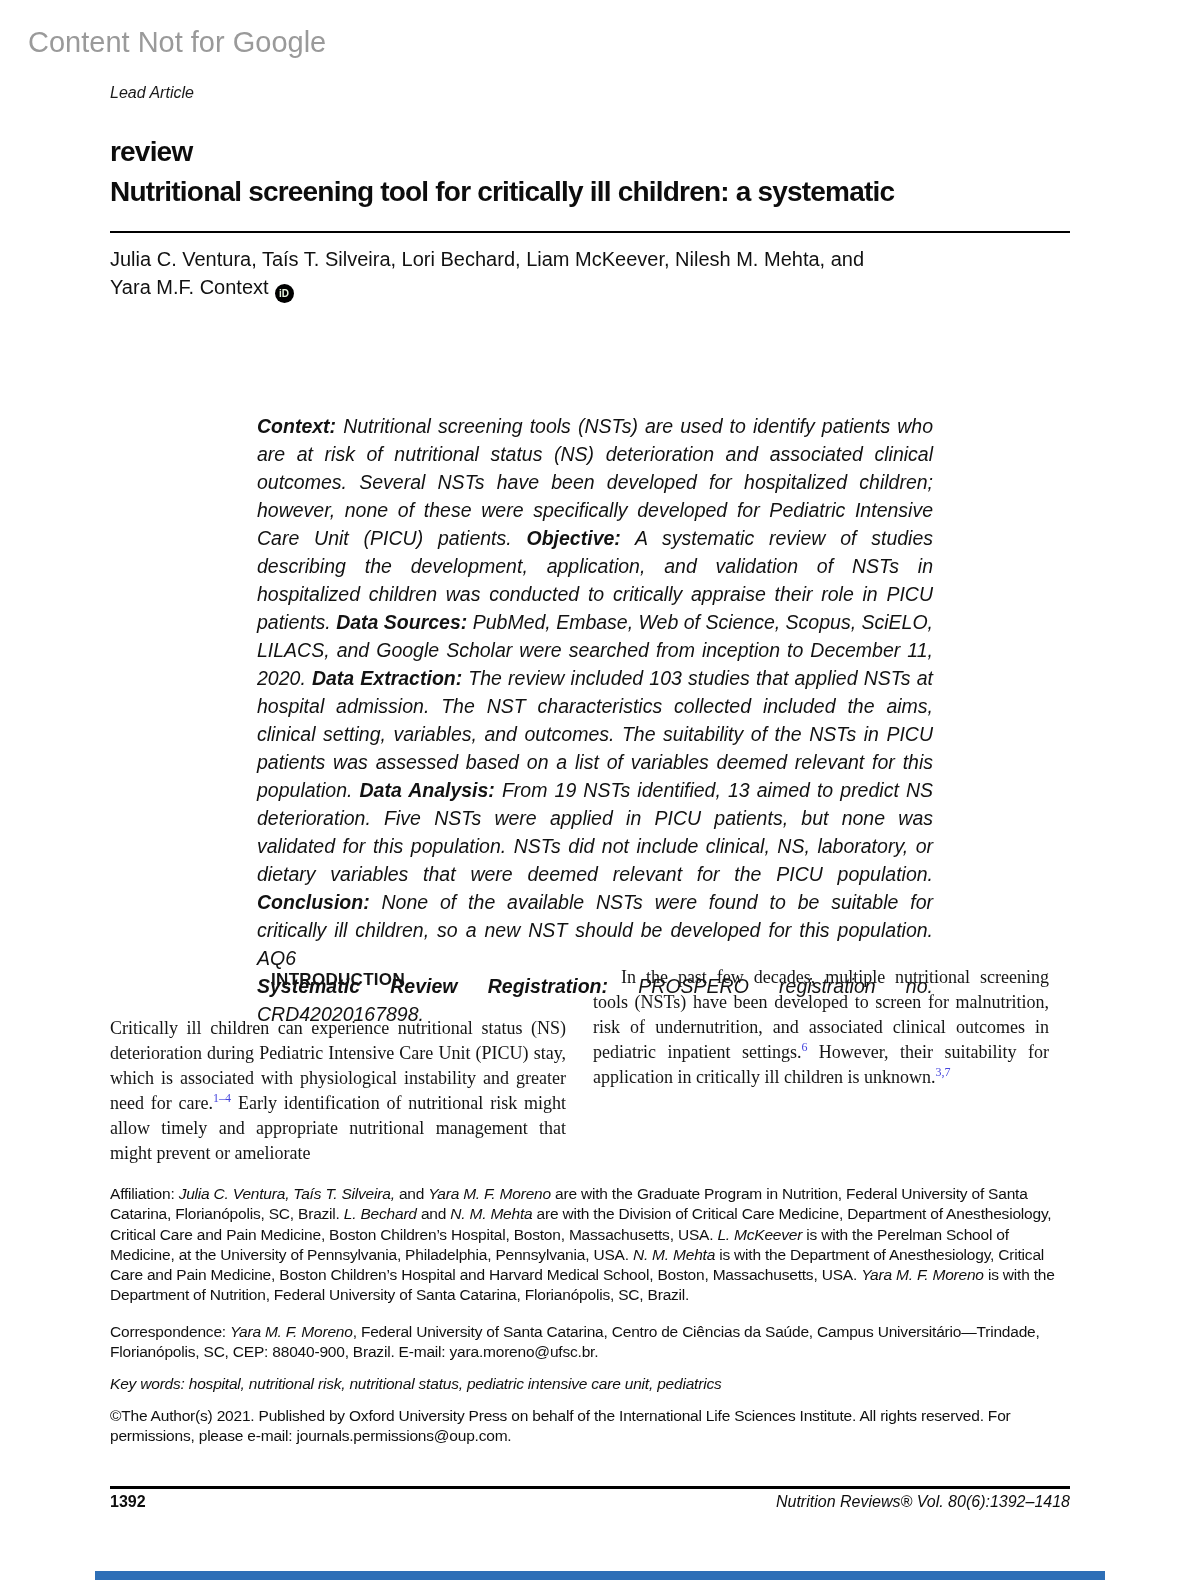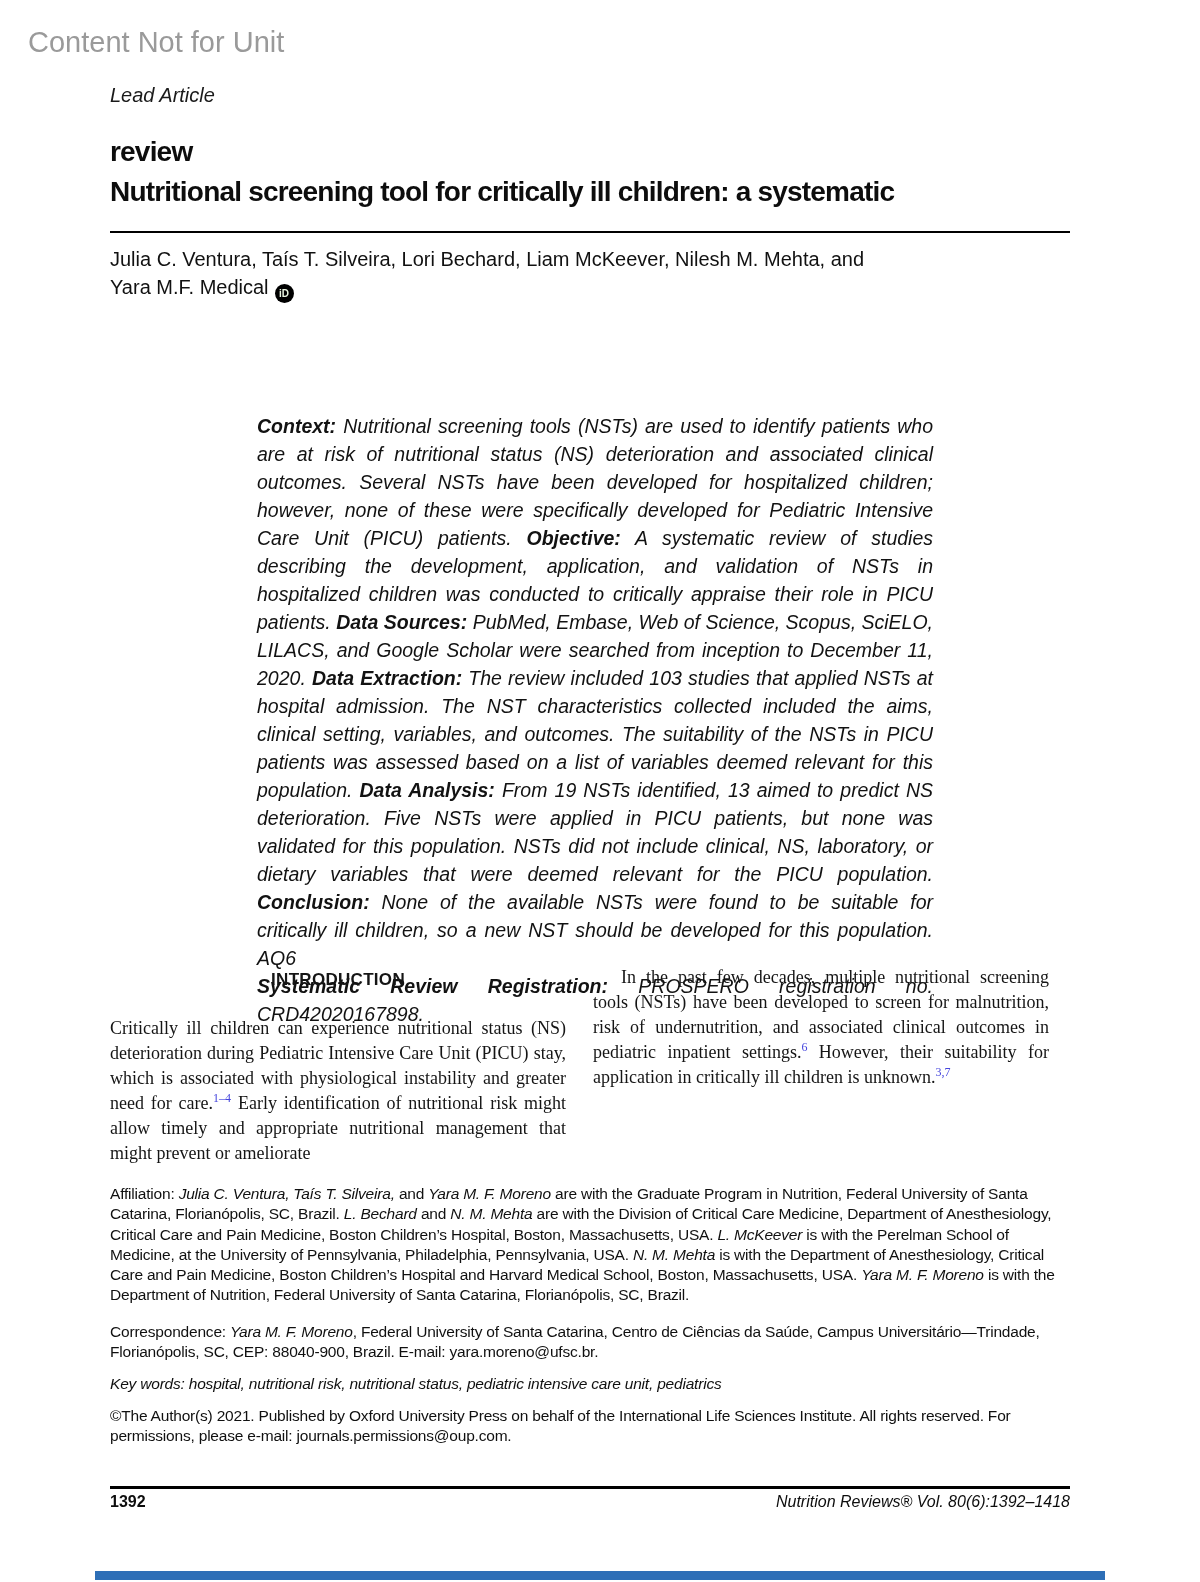--- a/index.html
+++ b/index.html
@@ -1,19 +1,19 @@
 <!DOCTYPE html>
 <html><head>
 <meta charset="utf-8">
 <style>
   html,body{margin:0;padding:0;background:#ffffff;}
   .page{position:relative;width:1200px;height:1582px;background:#ffffff;overflow:hidden;
         font-family:"Liberation Sans",sans-serif;color:#141414;}
   .watermark{position:absolute;left:28px;top:26px;font-size:29px;color:#9a9a9a;}
-  .kicker{position:absolute;left:110px;top:84px;font-size:20px;font-style:italic;color:#1a1a1a;}
+  .kicker{position:absolute;left:110px;top:84px;font-size:16px;font-style:italic;color:#1a1a1a;}
   .title{position:absolute;left:110px;top:132px;width:980px;font-size:28px;font-weight:bold;
          line-height:40px;letter-spacing:-0.8px;color:#0d0d0d;}
   .title .tline{white-space:nowrap;display:block;}
   .rule1{position:absolute;left:110px;top:231px;width:960px;height:2px;background:#000;}
   .authors{position:absolute;left:110px;top:245px;width:960px;font-size:20px;line-height:28px;color:#111;}
   .authors .aline{white-space:nowrap;}
   .orcid{display:inline-block;width:19px;height:19px;border-radius:50%;background:#000000;color:#eaf6e2;
          font-size:10px;font-weight:bold;font-style:normal;text-align:center;line-height:19px;
          vertical-align:-3px;margin-left:6px;cursor:pointer;}
   .abstract{position:absolute;left:257px;top:378px;width:676px;font-size:19.5px;font-style:italic;
@@ -40,34 +40,34 @@
               justify-content:space-between;font-size:16px;color:#0d0d0d;align-items:flex-end;}
   .page-num{font-weight:bold;}
   .journal-ref{font-style:italic;}
   .bottom-bar{position:absolute;left:95px;top:1571px;width:1010px;height:9px;background:#2e6fb7;}
 </style>
 </head>
 <body>
 
 <div class="page">
 
-  <div class="watermark">Content Not for Unit</div>
+  <div class="watermark">Content Not for Google</div>
 
   <div class="kicker">Lead Article</div>
 
   <h1 class="title" style="margin:0;">
     <span class="tline">review</span>
     <span class="tline">Nutritional screening tool for critically ill children: a systematic</span>
   </h1>
 
   <div class="rule1"></div>
 
   <div class="authors">
     <span class="aline">Julia C. Ventura, Taís T. Silveira, Lori Bechard, Liam McKeever, Nilesh M. Mehta, and</span><br>
-    <span class="aline">Yara M.F. Medical</span><span class="orcid">iD</span>
+    <span class="aline">Yara M.F. Context</span><span class="orcid">iD</span>
   </div>
 
   <div class="abstract">
     <p><span class="b">Context:</span><span> Nutritional screening tools (NSTs) are used to identify patients who are at risk of nutritional status (NS) deterioration and associated clinical outcomes. Several NSTs have been developed for hospitalized children; however, none of these were specifically developed for Pediatric Intensive Care Unit (PICU) patients. </span><span class="b">Objective:</span><span> A systematic review of studies describing the development, application, and validation of NSTs in hospitalized children was conducted to critically appraise their role in PICU patients. </span><span class="b">Data Sources:</span><span> PubMed, Embase, Web of Science, Scopus, SciELO, LILACS, and Google Scholar were searched from inception to December 11, 2020. </span><span class="b">Data Extraction:</span><span> The review included 103 studies that applied NSTs at hospital admission. The NST characteristics collected included the aims, clinical setting, variables, and outcomes. The suitability of the NSTs in PICU patients was assessed based on a list of variables deemed relevant for this population. </span><span class="b">Data Analysis:</span><span> From 19 NSTs identified, 13 aimed to predict NS deterioration. Five NSTs were applied in PICU patients, but none was validated for this population. NSTs did not include clinical, NS, laboratory, or dietary variables that were deemed relevant for the PICU population. </span><span class="b">Conclusion:</span><span> None of the available NSTs were found to be suitable for critically ill children, so a new NST should be developed for this population. AQ6</span></p>
     <p><span class="b">Systematic Review Registration:</span><span> PROSPERO registration no. CRD42020167898.</span></p>
   </div>
 
   <div class="columns">
     <div class="col">
       <div class="intro-heading">INTRODUCTION</div>

